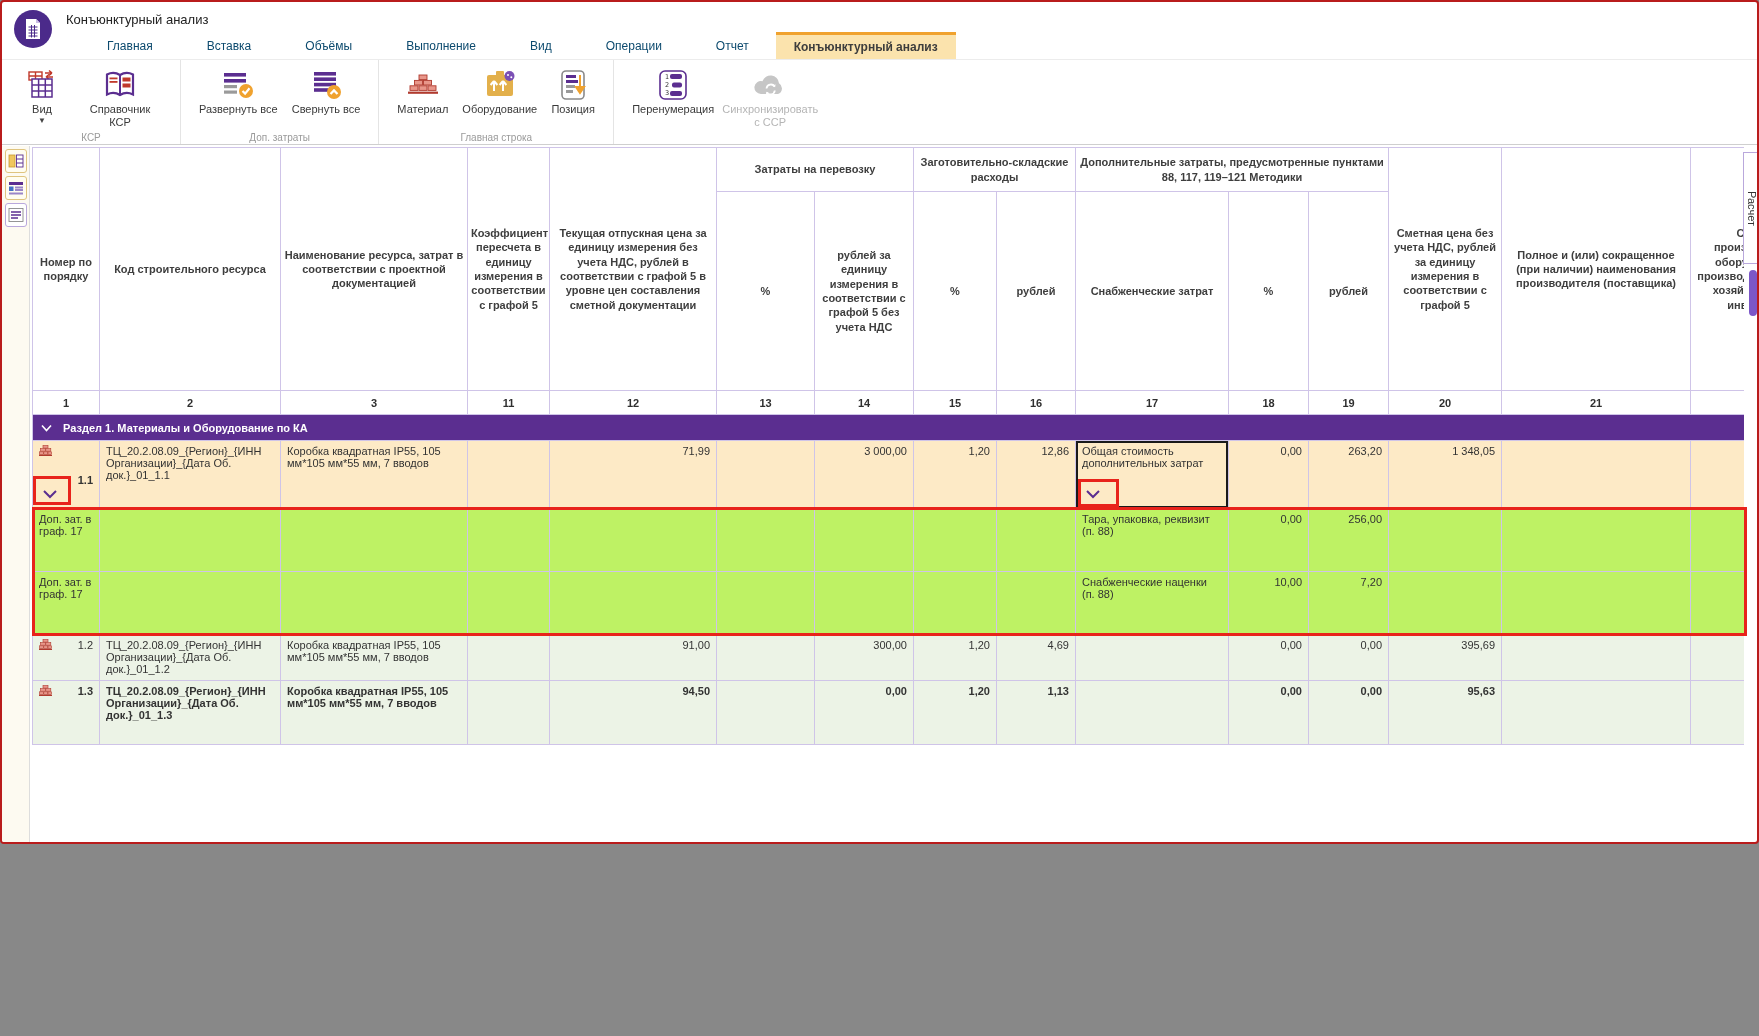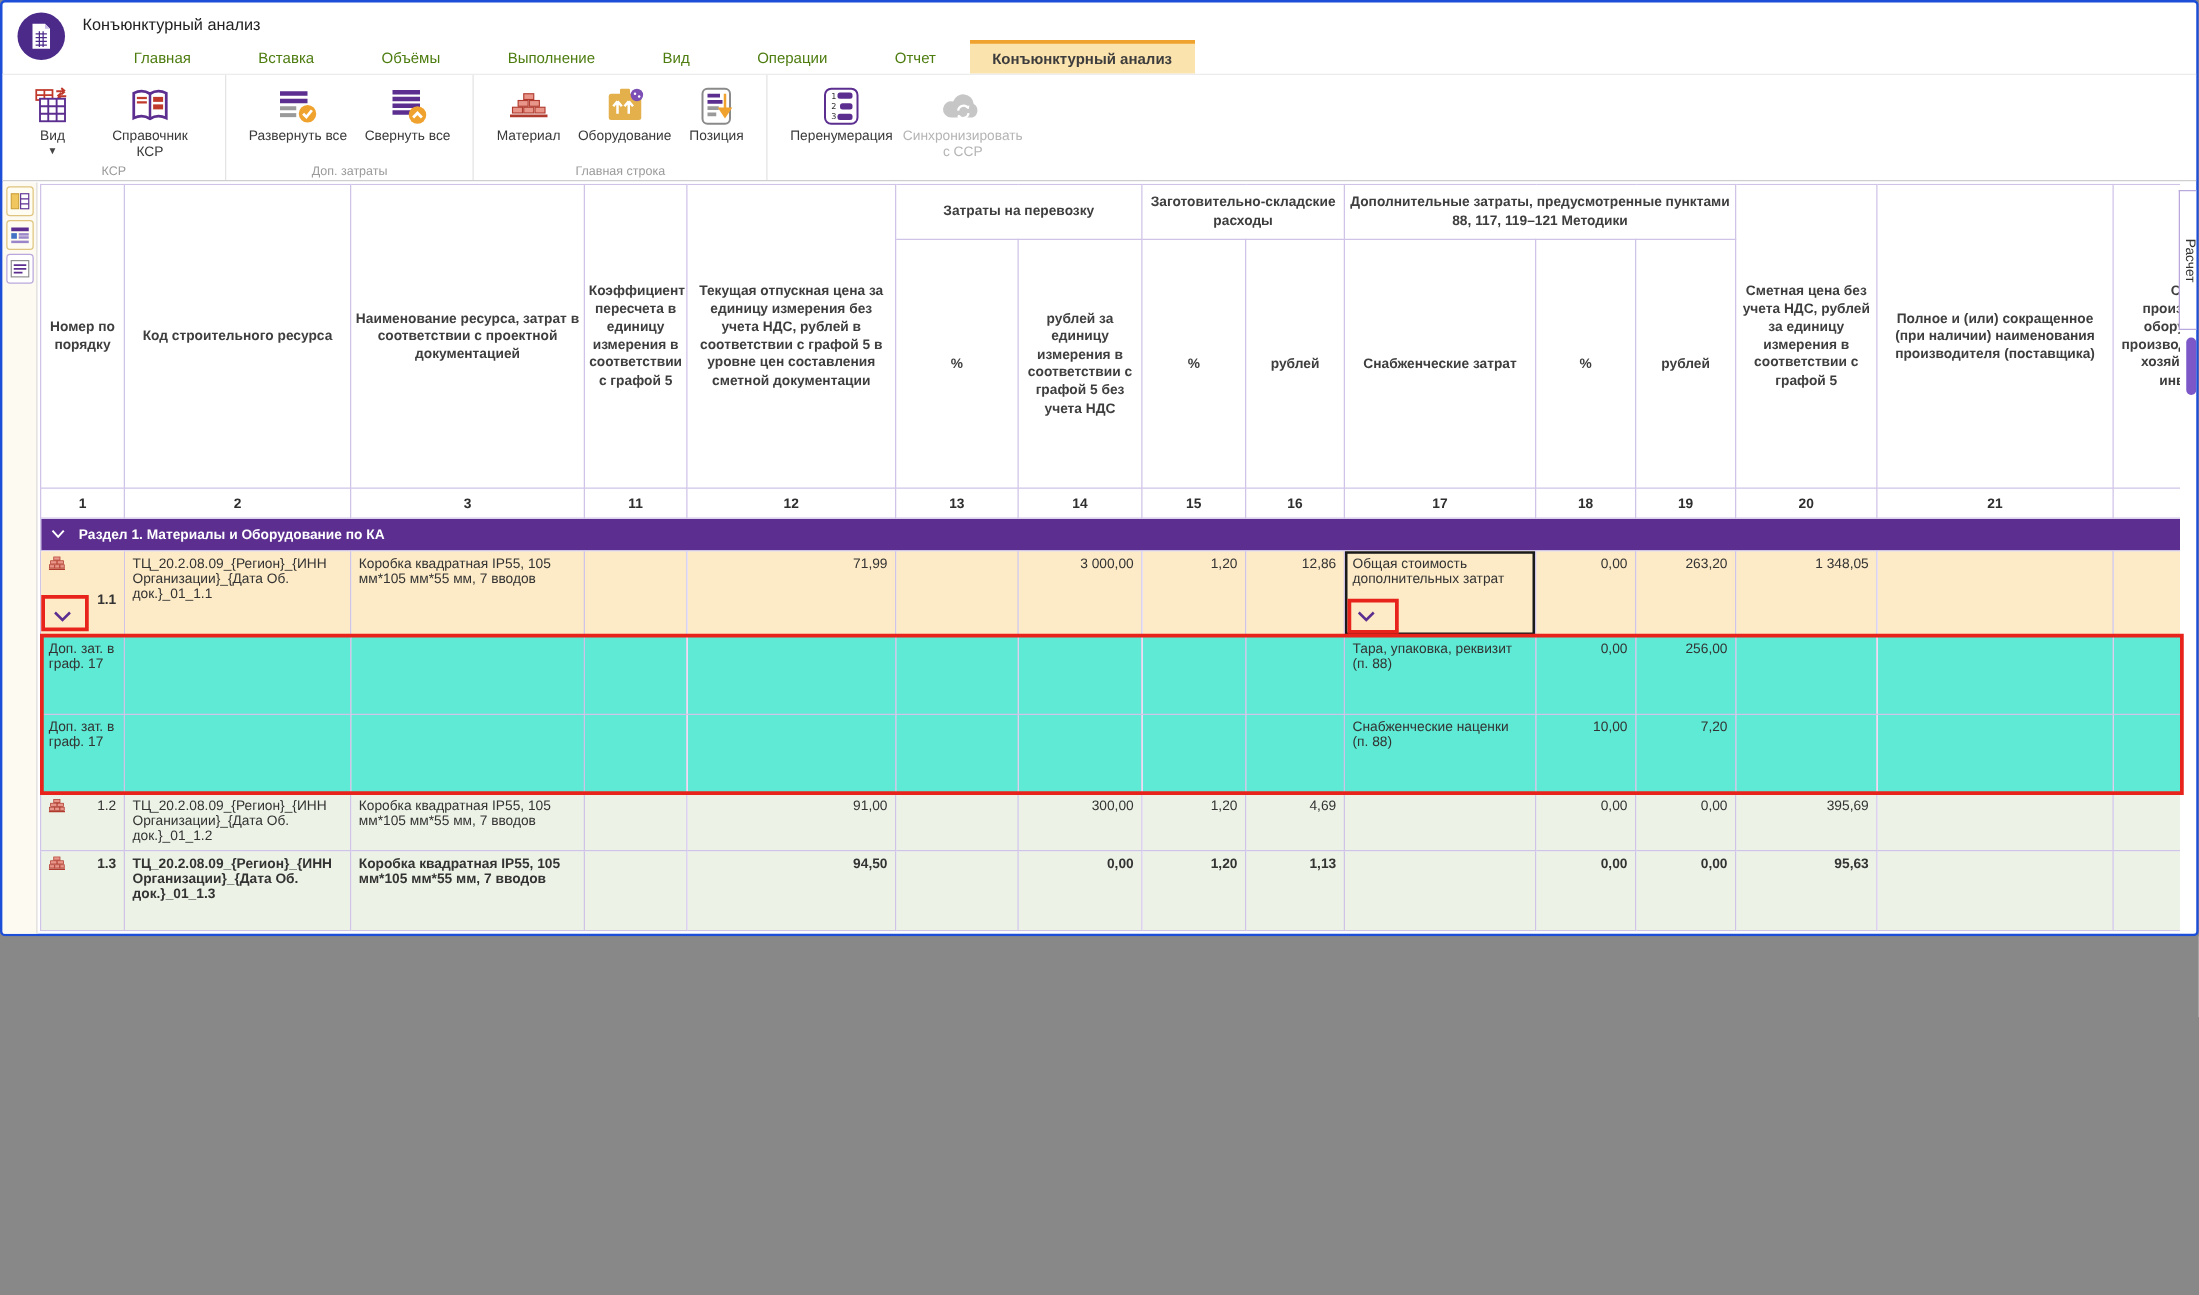--- a/index.html
+++ b/index.html
@@ -1,28 +1,28 @@
 <!DOCTYPE html>
 <html><head>
 <meta charset="utf-8">
 <style>
   * { margin:0; padding:0; box-sizing:border-box; }
   html,body { background:#888; }
   body { font-family:"Liberation Sans", sans-serif; }
   #app {
-    position:relative; width:1759px; height:749px; background:#fff;
-    border:2px solid #1d4ed8; border-radius:4px; overflow:hidden;
+    position:relative; width:1759px; height:844px; background:#fff;
+    border:2px solid #b91c1c; border-radius:4px; overflow:hidden;
   }
   
   .logo { position:absolute; left:12px; top:8px; width:38px; height:38px; border-radius:50%;
           background:#4b2a8a; display:flex; align-items:center; justify-content:center; }
   .app-title { position:absolute; left:64px; top:10px; font-size:13px; color:#222; }
   
   .tabbar { position:absolute; left:78px; top:30px; height:27px; display:flex; align-items:stretch; }
-  .rtab { padding:0 27px; display:flex; align-items:center; font-size:12px; color:#4d7c0f; cursor:default; }
+  .rtab { padding:0 27px; display:flex; align-items:center; font-size:12px; color:#0c4a6e; cursor:default; }
   .rtab.active { background:#fbe3ad; border-top:3px solid #f0a22e; font-weight:bold; color:#3d3d3d; padding:0 18px; }
   
   .toolbar { position:absolute; left:0; top:57px; width:100%; height:86px; background:#fff;
              border-top:1px solid #ececec; border-bottom:1px solid #cfcfcf; display:flex; }
   .tgroup { position:relative; display:flex; align-items:flex-start; justify-content:center;
             gap:6px; padding:6px 14px 16px 14px; border-right:1px solid #e4e4e4; }
   .tgroup-label { position:absolute; bottom:1px; left:0; right:0; text-align:center;
                   font-size:10px; color:#9a9a9a; white-space:nowrap; }
   .tbtn { display:flex; flex-direction:column; align-items:center; width:auto; min-width:52px; max-width:92px;
           padding:2px 4px; border-radius:4px; cursor:pointer; }
@@ -41,21 +41,21 @@
   .grid th { font-size:11px; font-weight:bold; color:#3e3e3e; text-align:center; vertical-align:middle;
              padding:2px 3px; line-height:1.3; background:#fff; }
   .grid td { font-size:11px; color:#333; vertical-align:top; padding:4px 6px; }
   tr.hgroup { height:44px; }
   tr.hsub   { height:199px; }
   tr.numsrow { height:24px; }
   tr.numsrow td { text-align:center; font-weight:bold; color:#2f2f2f; padding:2px; vertical-align:middle; }
   tr.section { height:26px; }
   tr.section td { background:#5b2e90; color:#fff; font-weight:bold; vertical-align:middle; padding:2px 8px; }
   tr.r1 { height:68px; } tr.r1 td { background:#fdeac6; }
-  tr.sub { height:63px; } tr.sub td { background:#5eead4; }
+  tr.sub { height:63px; } tr.sub td { background:#bef264; }
   tr.r2 { height:46px; } tr.r2 td { background:#ecf3e6; }
   tr.r3 { height:64px; } tr.r3 td { background:#ecf3e6; }
   tr.r3 td { font-weight:bold; }
   td.num { text-align:right; }
   td.rel { position:relative; }
   td.selcell { box-shadow:inset 0 0 0 2px #1a1a1a; }
   .rownum { display:flex; justify-content:space-between; align-items:flex-start; }
   .chev { position:absolute; left:9px; bottom:7px; }
   .sec-chev { margin-right:8px; }
   

